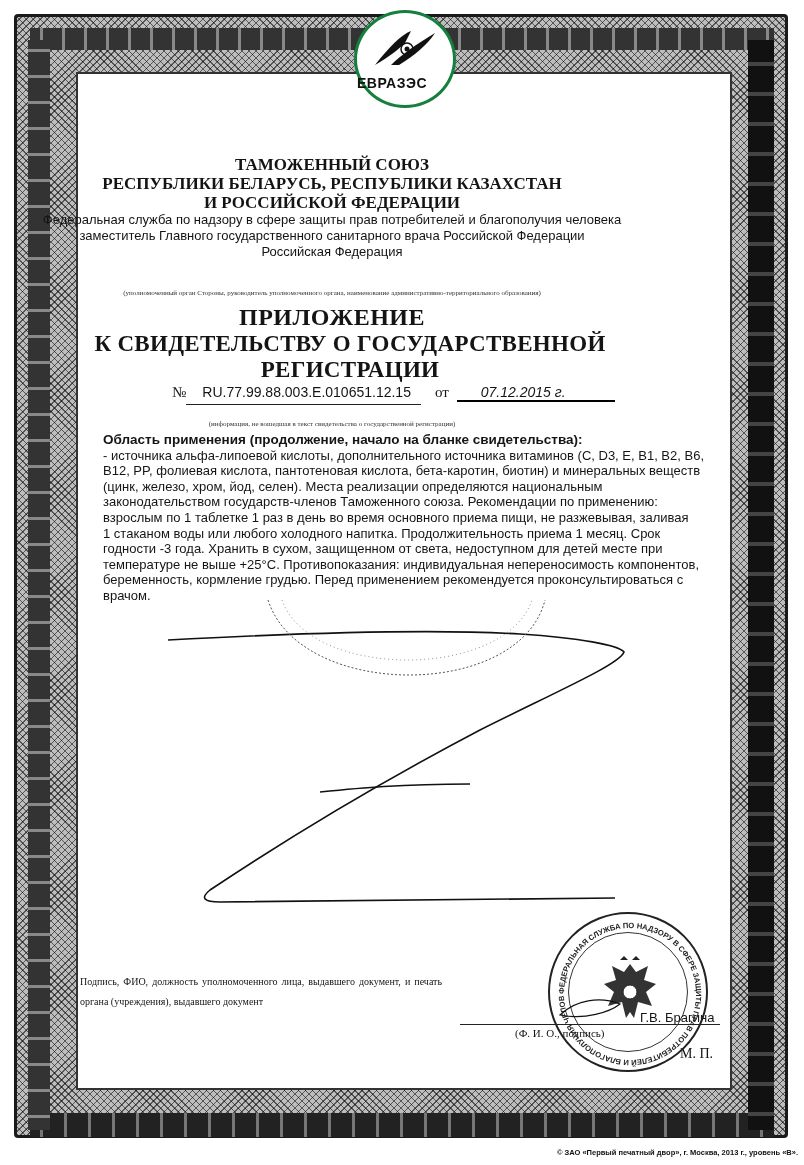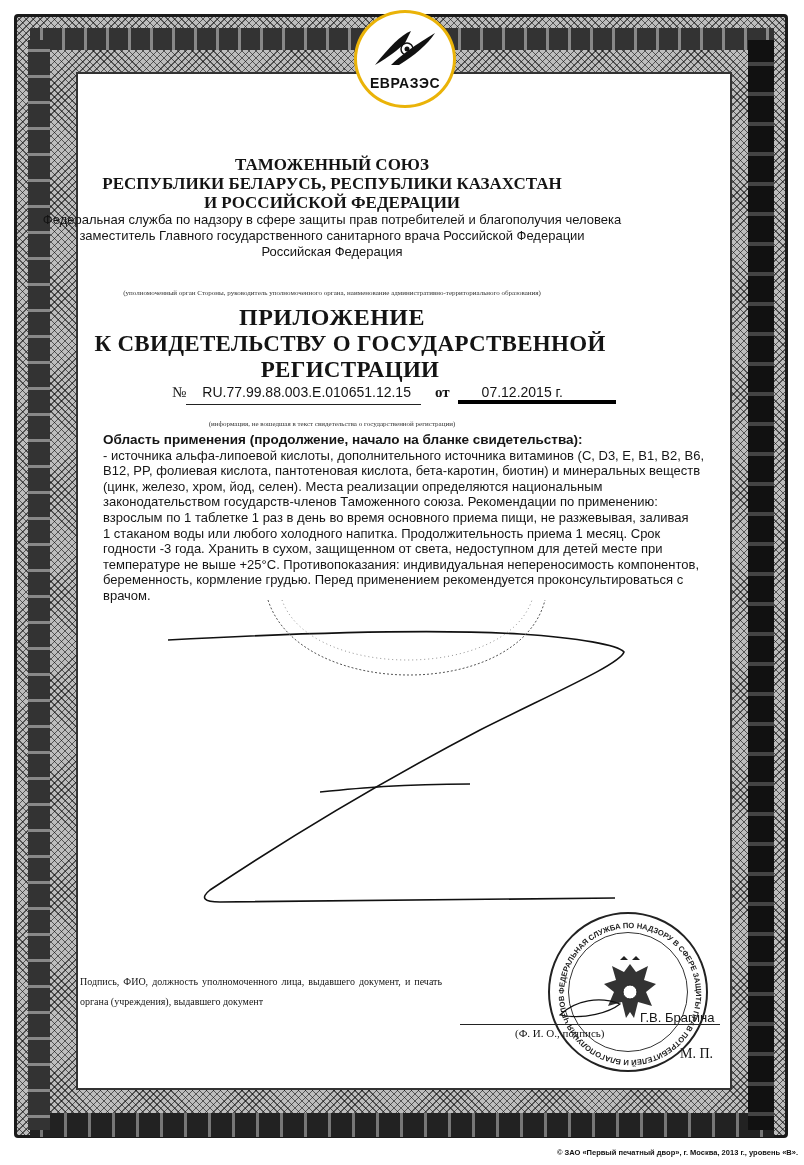--- a/index.html
+++ b/index.html
@@ -33,43 +33,43 @@
     position: absolute; left: 30px; right: 30px; top: 28px; height: 22px;
     background: repeating-linear-gradient(90deg, #333 0 10px, #888 10px 13px, #333 13px 22px);
   }
   .left-band {
     position: absolute; left: 28px; top: 40px; width: 22px; height: 1090px;
     background: repeating-linear-gradient(0deg, #333 0 12px, #888 12px 15px, #333 15px 26px);
   }
   
   .emblem {
     position: absolute; left: 354px; top: 10px; width: 96px; height: 92px;
-    border-radius: 50%; background: #fff; border: 3px solid #eab308;
-    display: flex; flex-direction: column; align-items: center; justify-content: flex-end;
+    border-radius: 50%; background: #fff; border: 3px solid #15803d;
+    display: flex; flex-direction: column; justify-content: flex-end;
     z-index: 5;
   }
   .emblem svg { position: absolute; top: 12px; left: 14px; }
   .emblem-label {
     font-family: "Liberation Sans", sans-serif; font-weight: bold; font-size: 14px;
     letter-spacing: 0.5px; margin-bottom: 14px; color: #111; position: relative;
   }
   .content { position: absolute; left: 0; top: 0; width: 804px; height: 1165px; z-index: 3; }
   .center { position: absolute; left: 0; width: 664px; text-align: center; }
   .serif { font-family: "Liberation Serif", serif; }
   .h-union { top: 155px; font-size: 17px; font-weight: bold; line-height: 19px; }
   .h-agency { top: 212px; font-size: 13px; line-height: 16px; }
   .small-note { font-family: "Liberation Serif", serif; font-size: 7px; color: #333; }
   .note1 { top: 289px; }
   .title1 { top: 304px; font-size: 24px; font-weight: bold; letter-spacing: 0.5px; }
   .title2 { top: 331px; font-size: 23px; font-weight: bold; letter-spacing: 0.3px; margin-left: 18px; }
   .regline { position: absolute; top: 369px; left: 172px; font-size: 14px; display: flex; align-items: baseline; }
   .regline .lbl { font-family: "Liberation Serif", serif; font-size: 15px; }
   .regline .val { border-bottom: 1px solid #222; padding: 0 10px 4px 16px; min-width: 200px; margin-top: 15px; }
-  .regline .val2 { border-bottom: 4px solid #000000; padding: 0 14px 0 24px; min-width: 120px; }
-  .regline .ot { font-family: "Liberation Serif", serif; margin: 0 8px 0 14px; font-size: 15px; font-weight: bold; }
+  .regline .val2 { border-bottom: 2px solid #000000; padding: 0 14px 0 24px; min-width: 120px; font-style: italic; }
+  .regline .ot { font-family: "Liberation Serif", serif; margin: 0 8px 0 14px; font-size: 15px; }
   .note2 { top: 420px; }
   .body-text {
     position: absolute; left: 103px; top: 432px; width: 640px;
     font-size: 13px; line-height: 15.6px; color: #151515;
   }
   .body-text .heading { font-weight: bold; font-size: 13.5px; }
   .body-text .line { white-space: nowrap; }
   .sig-text {
     position: absolute; left: 80px; top: 972px; width: 362px;
     font-family: "Liberation Serif", serif; font-size: 10px; line-height: 20px;

